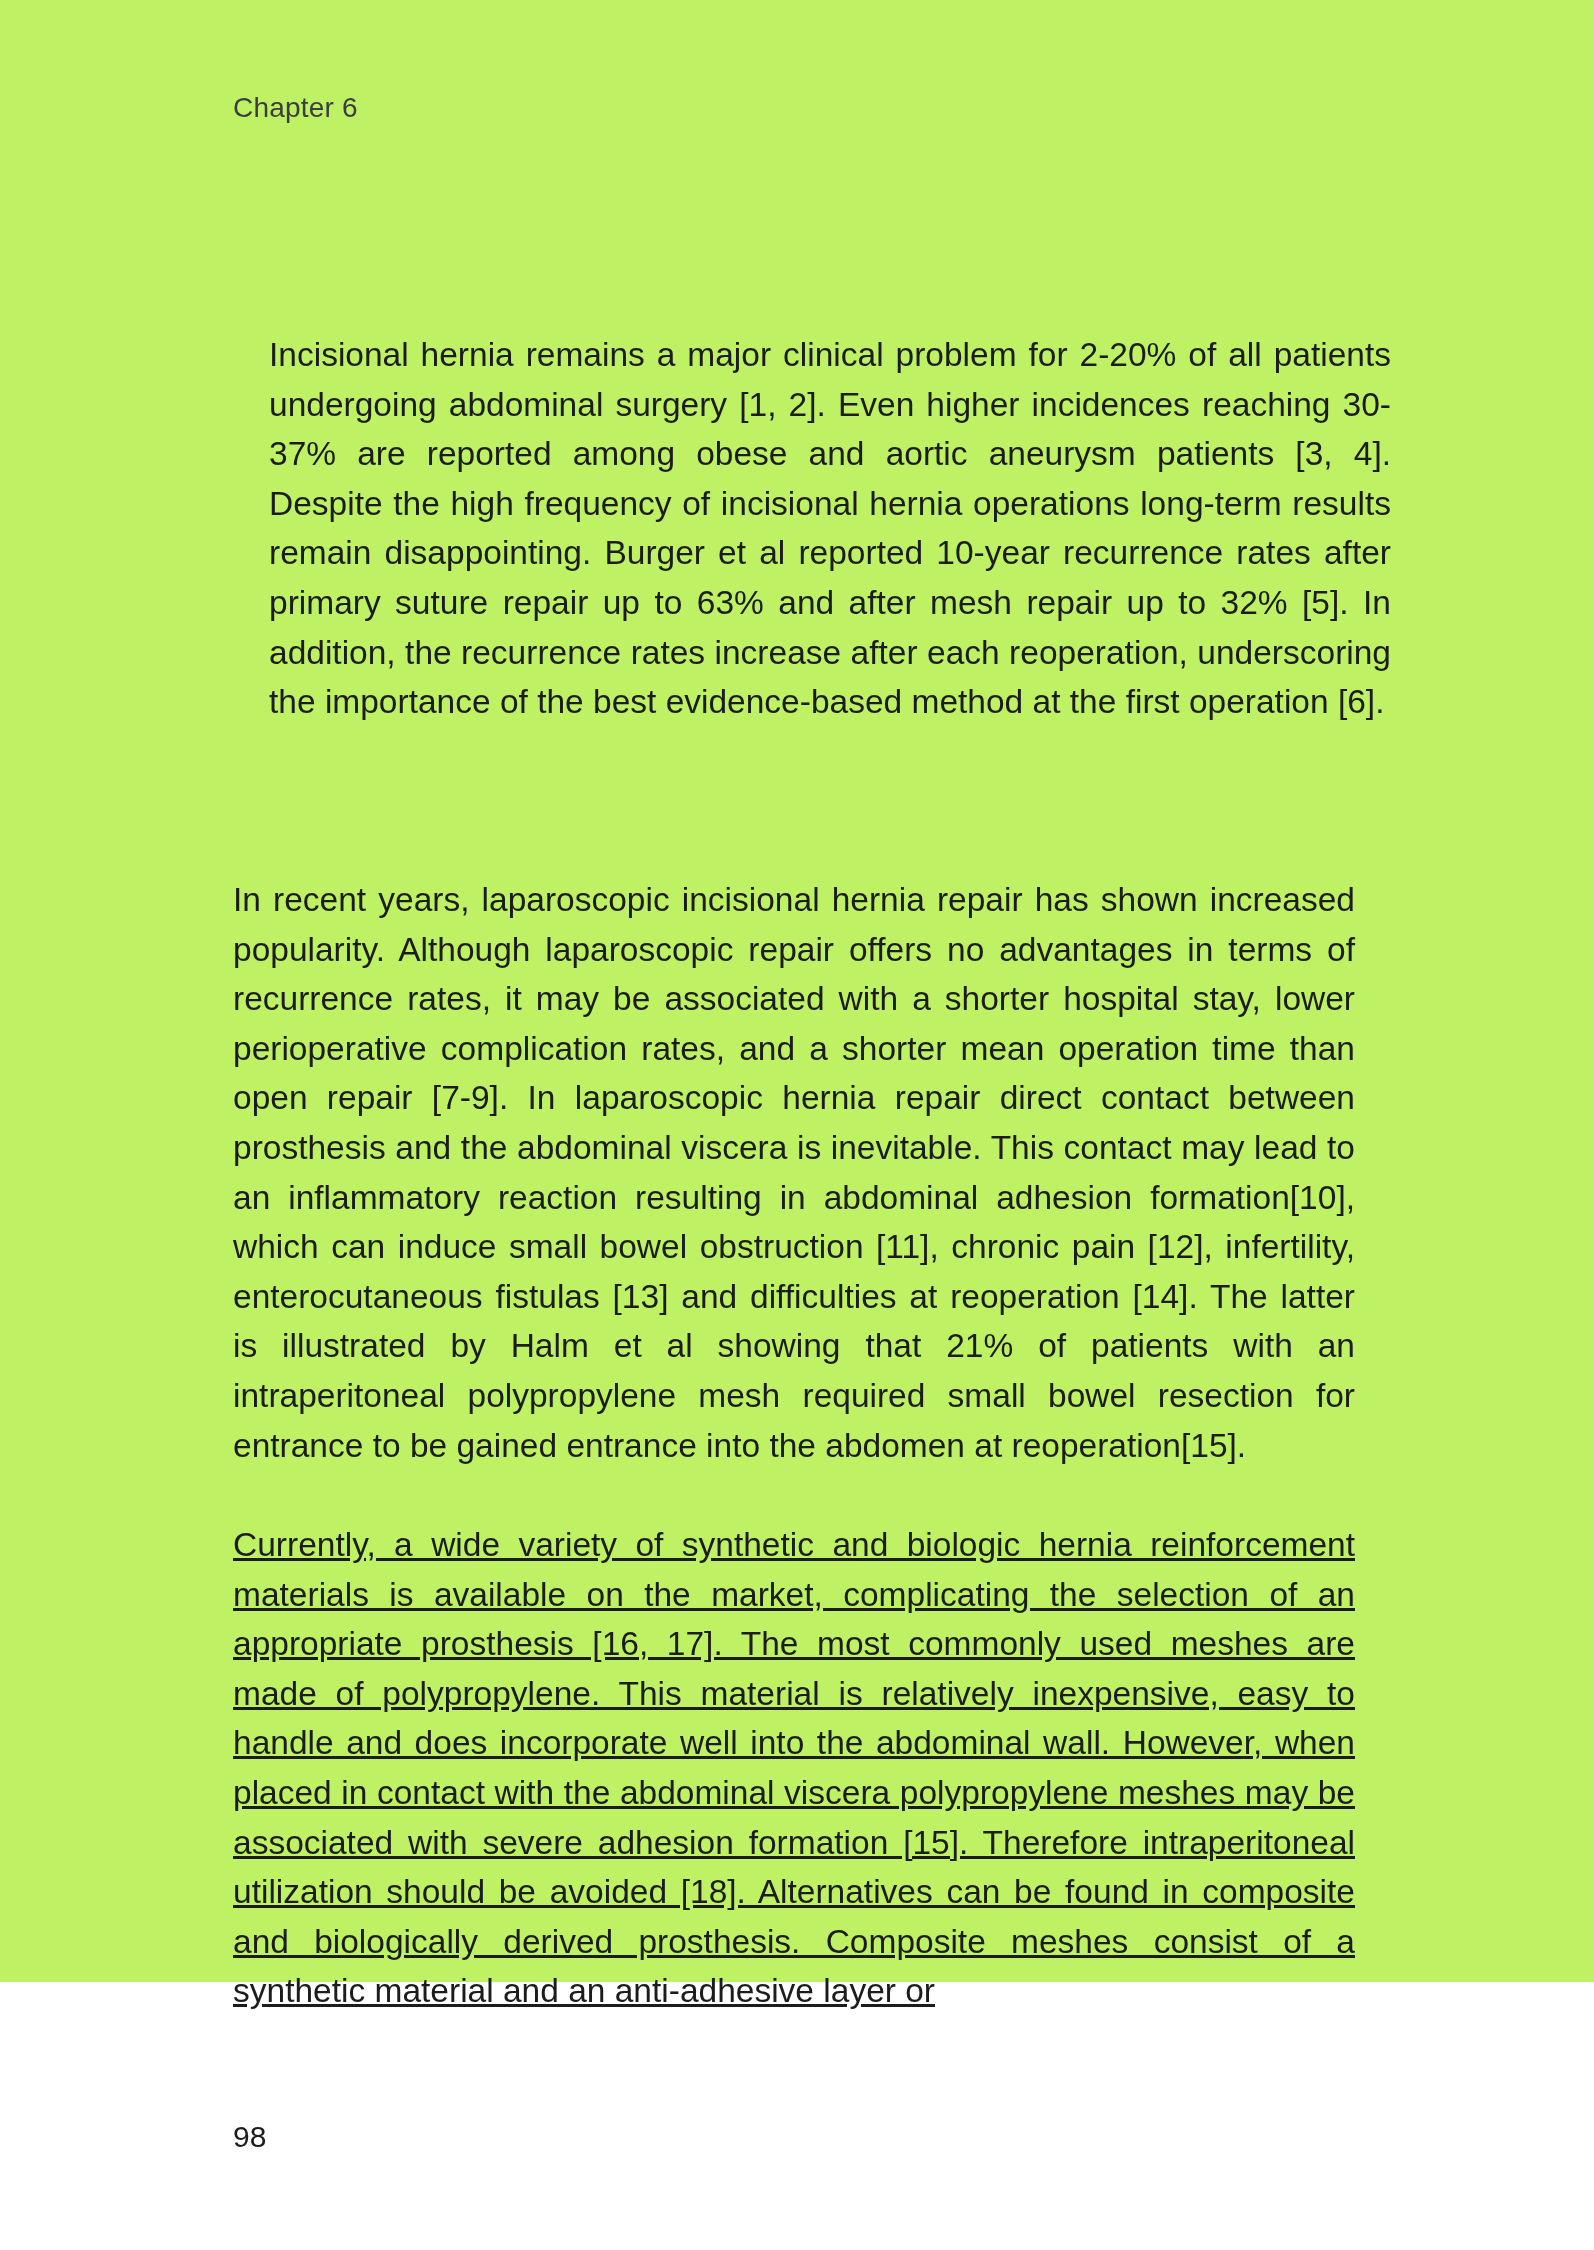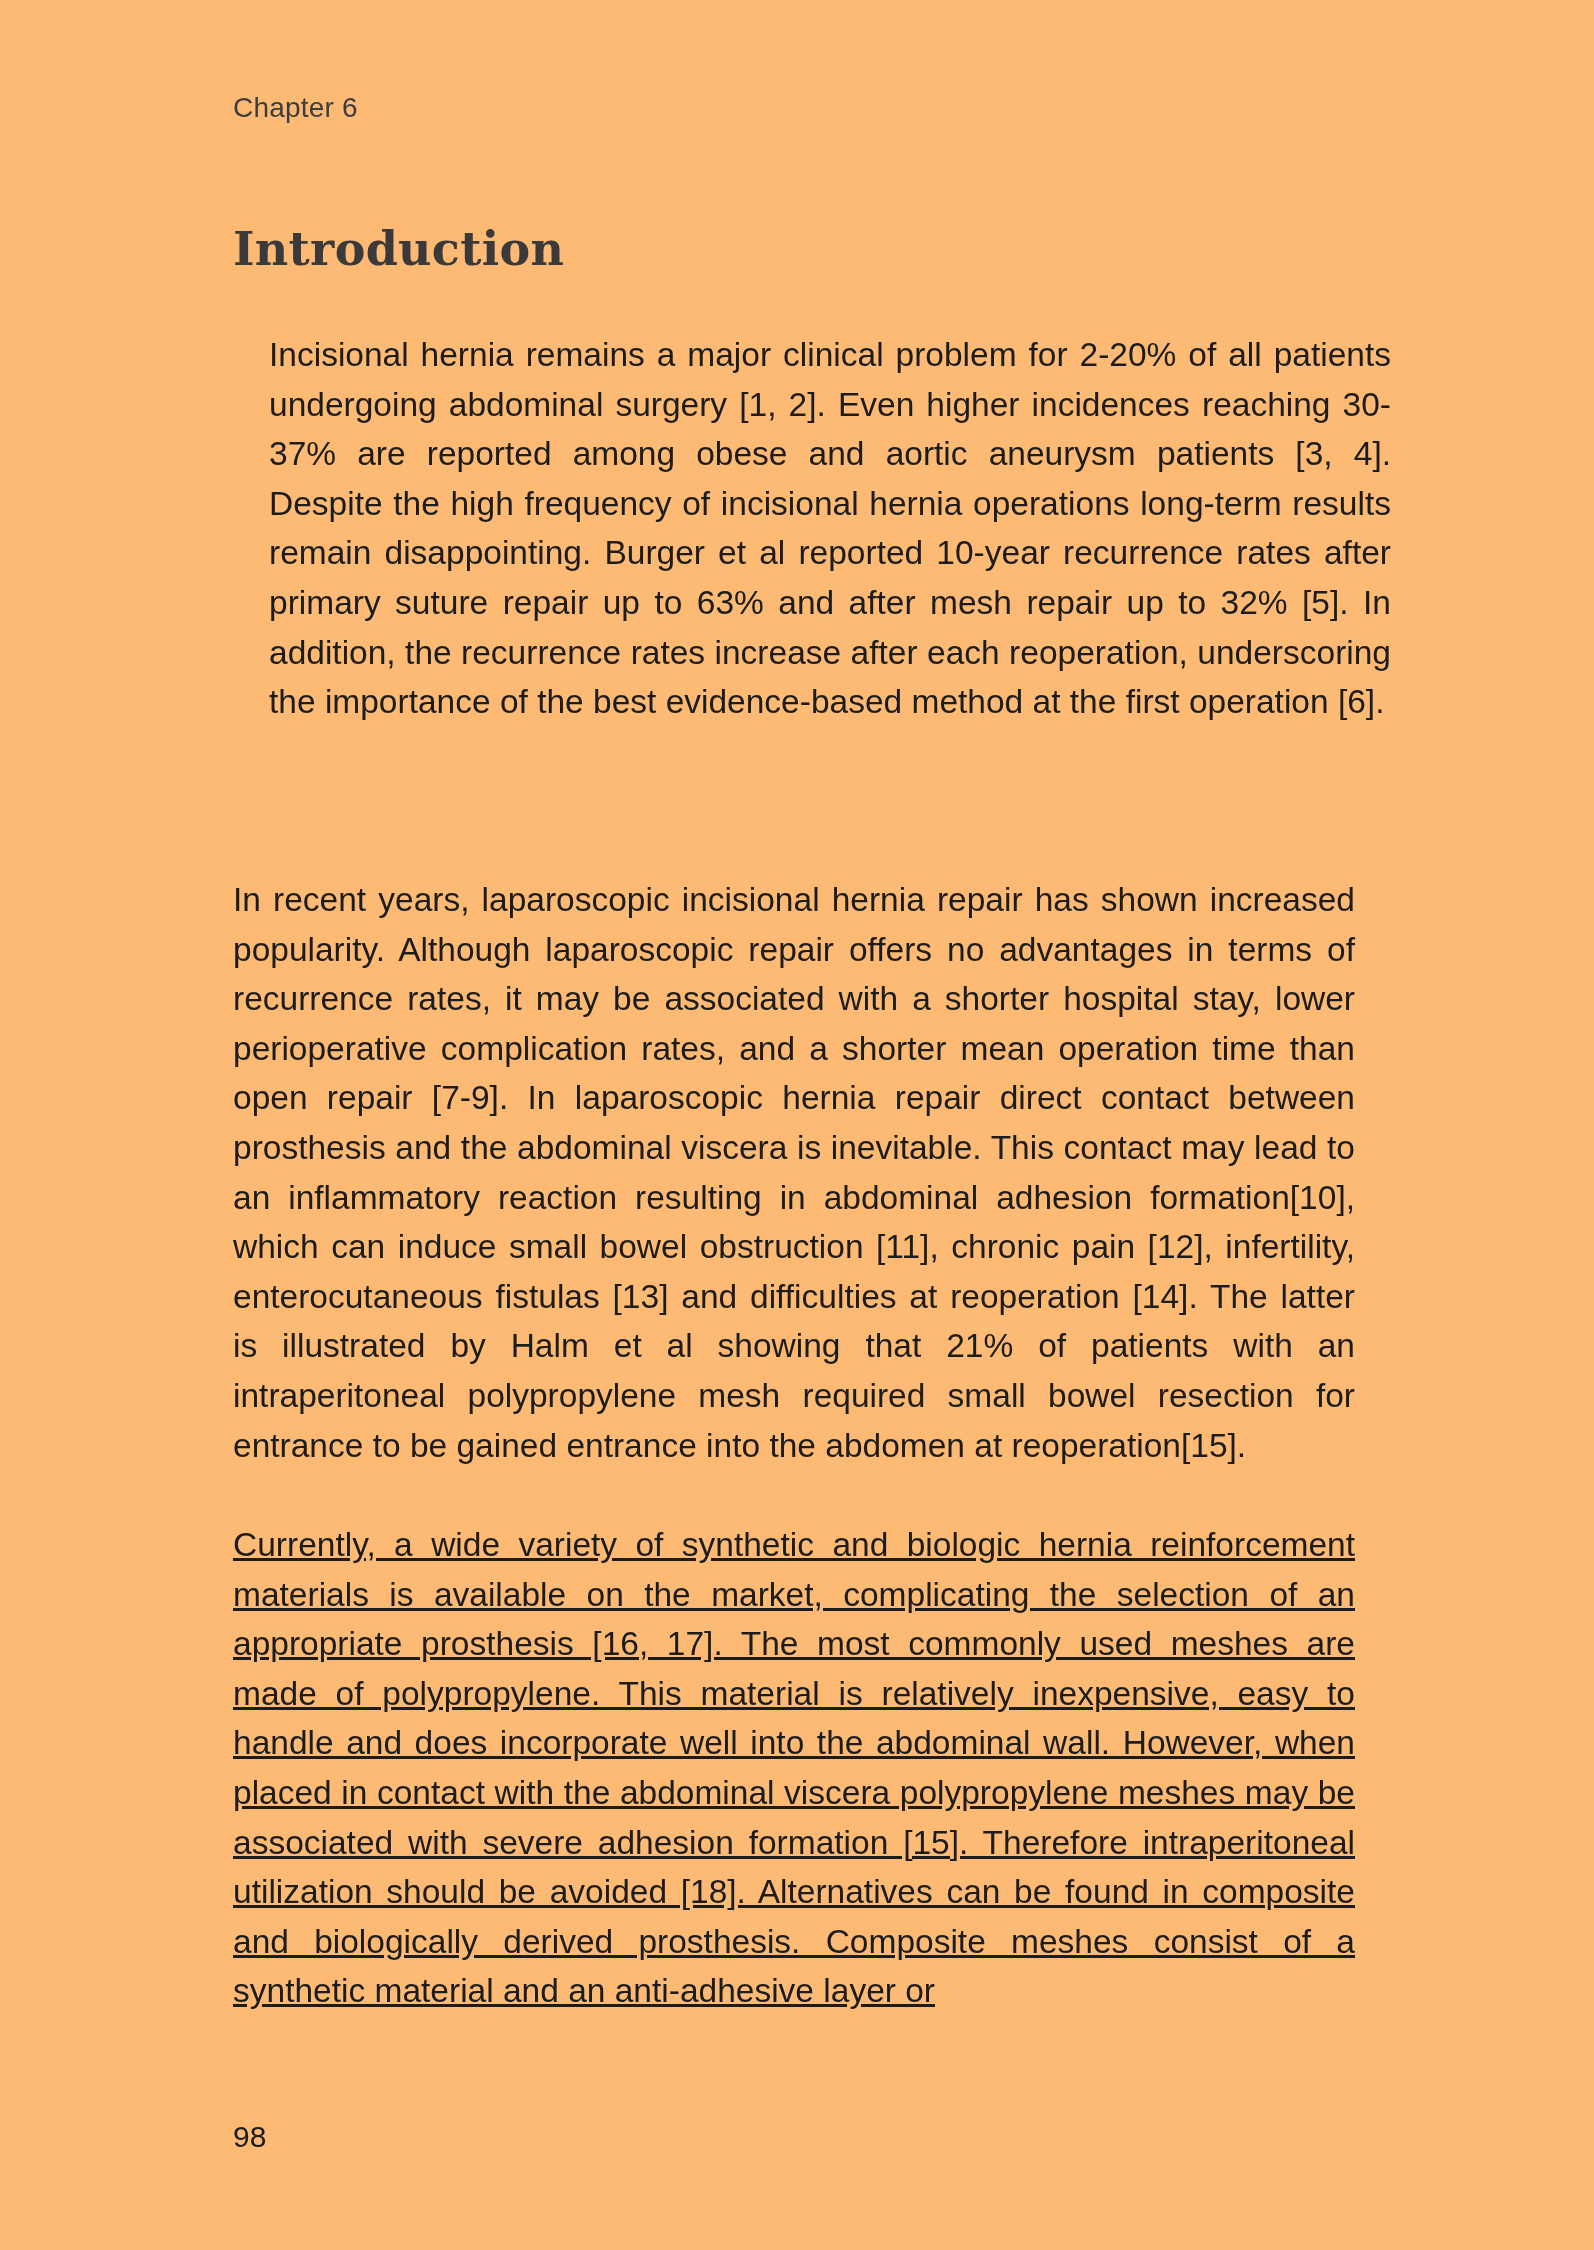--- a/index.html
+++ b/index.html
@@ -1,17 +1,17 @@
 <!DOCTYPE html>
 <html><head>
 <meta charset="utf-8">
 <style>
   html, body { margin: 0; padding: 0; background: #ffffff; }
   body { width: 1594px; height: 2250px; position: relative; overflow: hidden; }
-  .page { position: absolute; left: 0; top: 0; width: 1594px; height: 2250px; background: #fdba74; }
+  .page { position: absolute; left: 0; top: 0; width: 1594px; height: 1982px; background: #bef264; }
   .running-head {
     position: absolute; left: 233px; top: 92px;
     font-family: "Liberation Sans", sans-serif; font-size: 28px; color: #3d3d3d;
     letter-spacing: 0.2px;
   }
   .section-title {
     position: absolute; left: 233px; top: 222px;
     font-family: "DejaVu Serif", serif; font-weight: bold; font-size: 46px; color: #3a3a3a;
     letter-spacing: 0.3px;
   }
@@ -26,18 +26,17 @@
   .page-number {
     position: absolute; left: 233px; top: 2120px;
     font-family: Liberation Sans, sans-serif; font-size: 30px; color: #1c1c1c;
   }
 </style>
 </head>
 <body>
 
 <div class="page">
   <div class="running-head">Chapter 6</div>
-  <h1 class="section-title" style="margin:0;">Introduction</h1>
   <p class="body-text p1">Incisional hernia remains a major clinical problem for 2-20% of all patients undergoing abdominal surgery [1, 2]. Even higher incidences reaching 30-37% are reported among obese and aortic aneurysm patients [3, 4]. Despite the high frequency of incisional hernia operations long-term results remain disappointing. Burger et al reported 10-year recurrence rates after primary suture repair up to 63% and after mesh repair up to 32% [5]. In addition, the recurrence rates increase after each reoperation, underscoring the importance of the best evidence-based method at the first operation [6].</p>
   <p class="body-text p2">In recent years, laparoscopic incisional hernia repair has shown increased popularity. Although laparoscopic repair offers no advantages in terms of recurrence rates, it may be associated with a shorter hospital stay, lower perioperative complication rates, and a shorter mean operation time than open repair [7-9]. In laparoscopic hernia repair direct contact between prosthesis and the abdominal viscera is inevitable. This contact may lead to an inflammatory reaction resulting in abdominal adhesion formation[10], which can induce small bowel obstruction [11], chronic pain [12], infertility, enterocutaneous fistulas [13] and difficulties at reoperation [14]. The latter is illustrated by Halm et al showing that 21% of patients with an intraperitoneal polypropylene mesh required small bowel resection for entrance to be gained entrance into the abdomen at reoperation[15].</p>
   <p class="body-text p3">Currently, a wide variety of synthetic and biologic hernia reinforcement materials is available on the market, complicating the selection of an appropriate prosthesis [16, 17]. The most commonly used meshes are made of polypropylene. This material is relatively inexpensive, easy to handle and does incorporate well into the abdominal wall. However, when placed in contact with the abdominal viscera polypropylene meshes may be associated with severe adhesion formation [15]. Therefore intraperitoneal utilization should be avoided [18].  Alternatives can be found in composite and biologically derived prosthesis. Composite meshes consist of a synthetic material and an anti-adhesive layer or</p>
   <div class="page-number">98</div>
 </div>
 
 </body></html>

